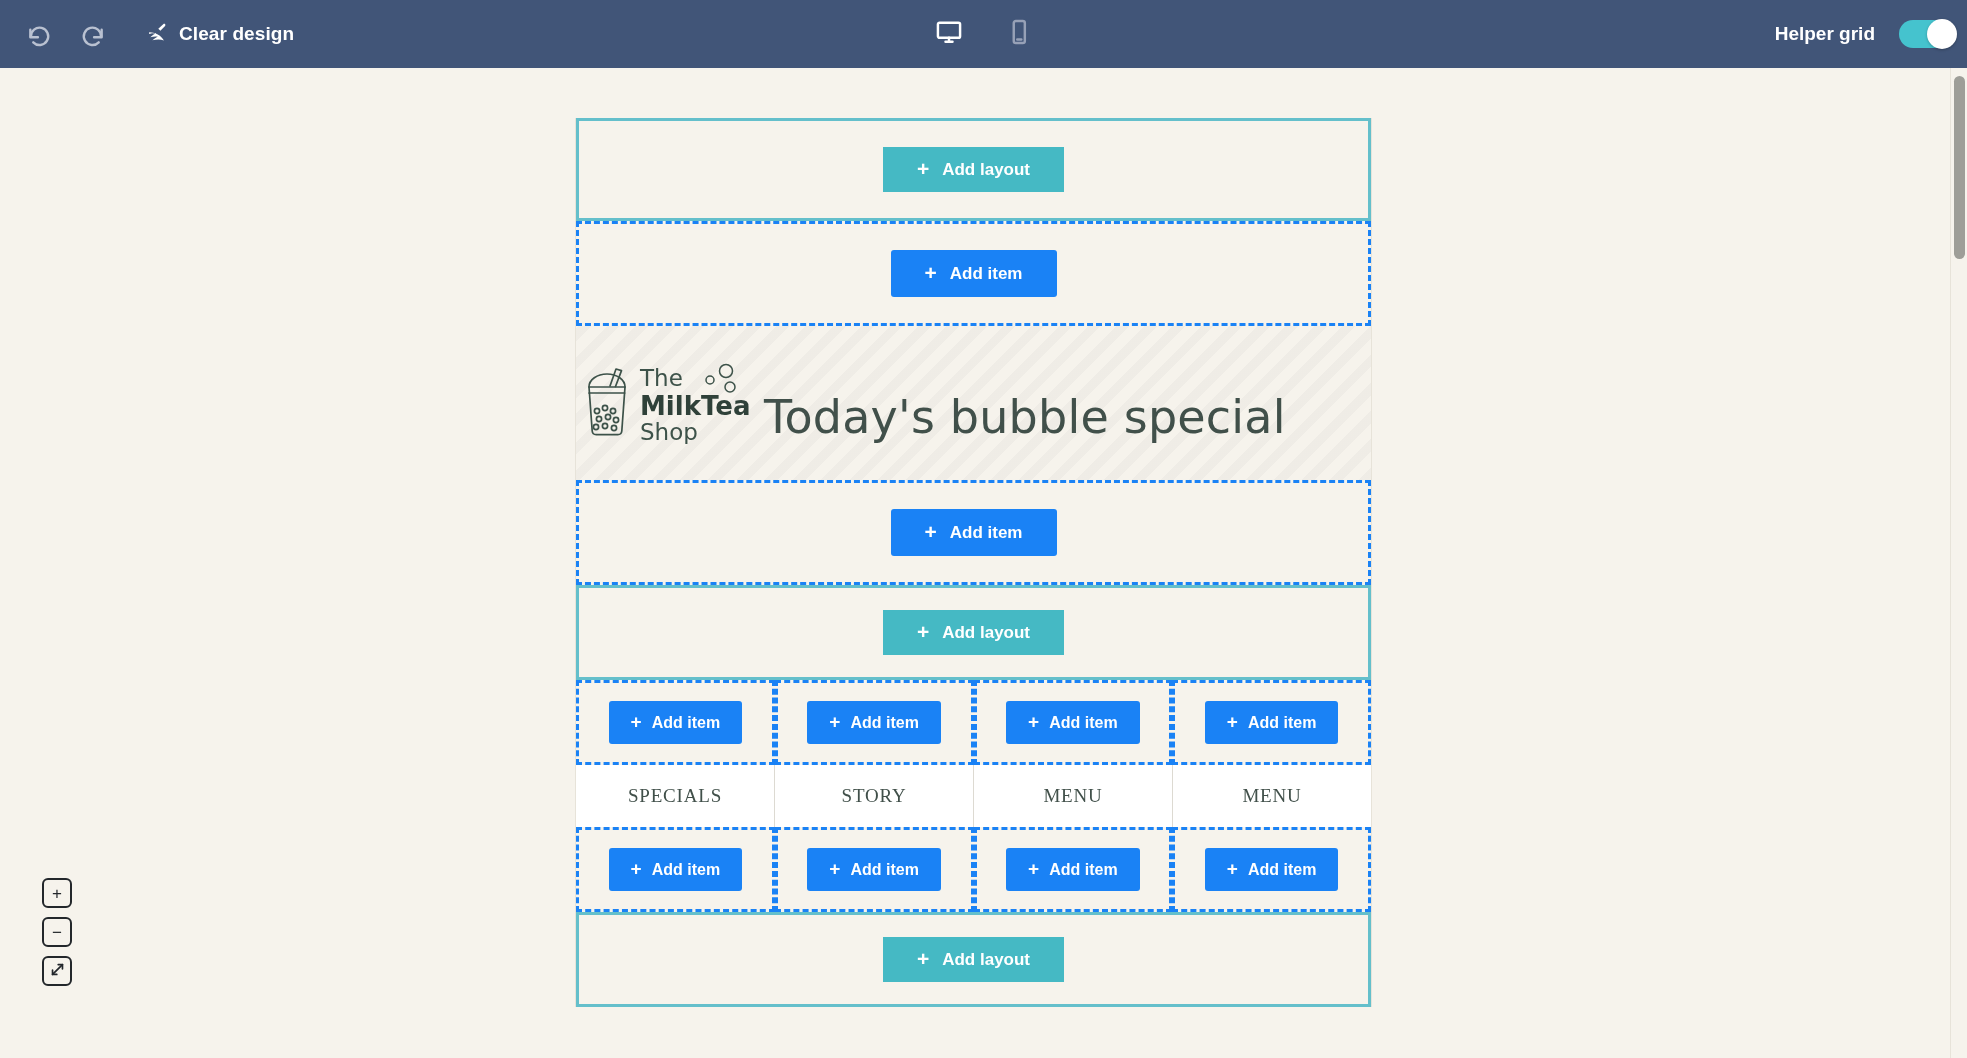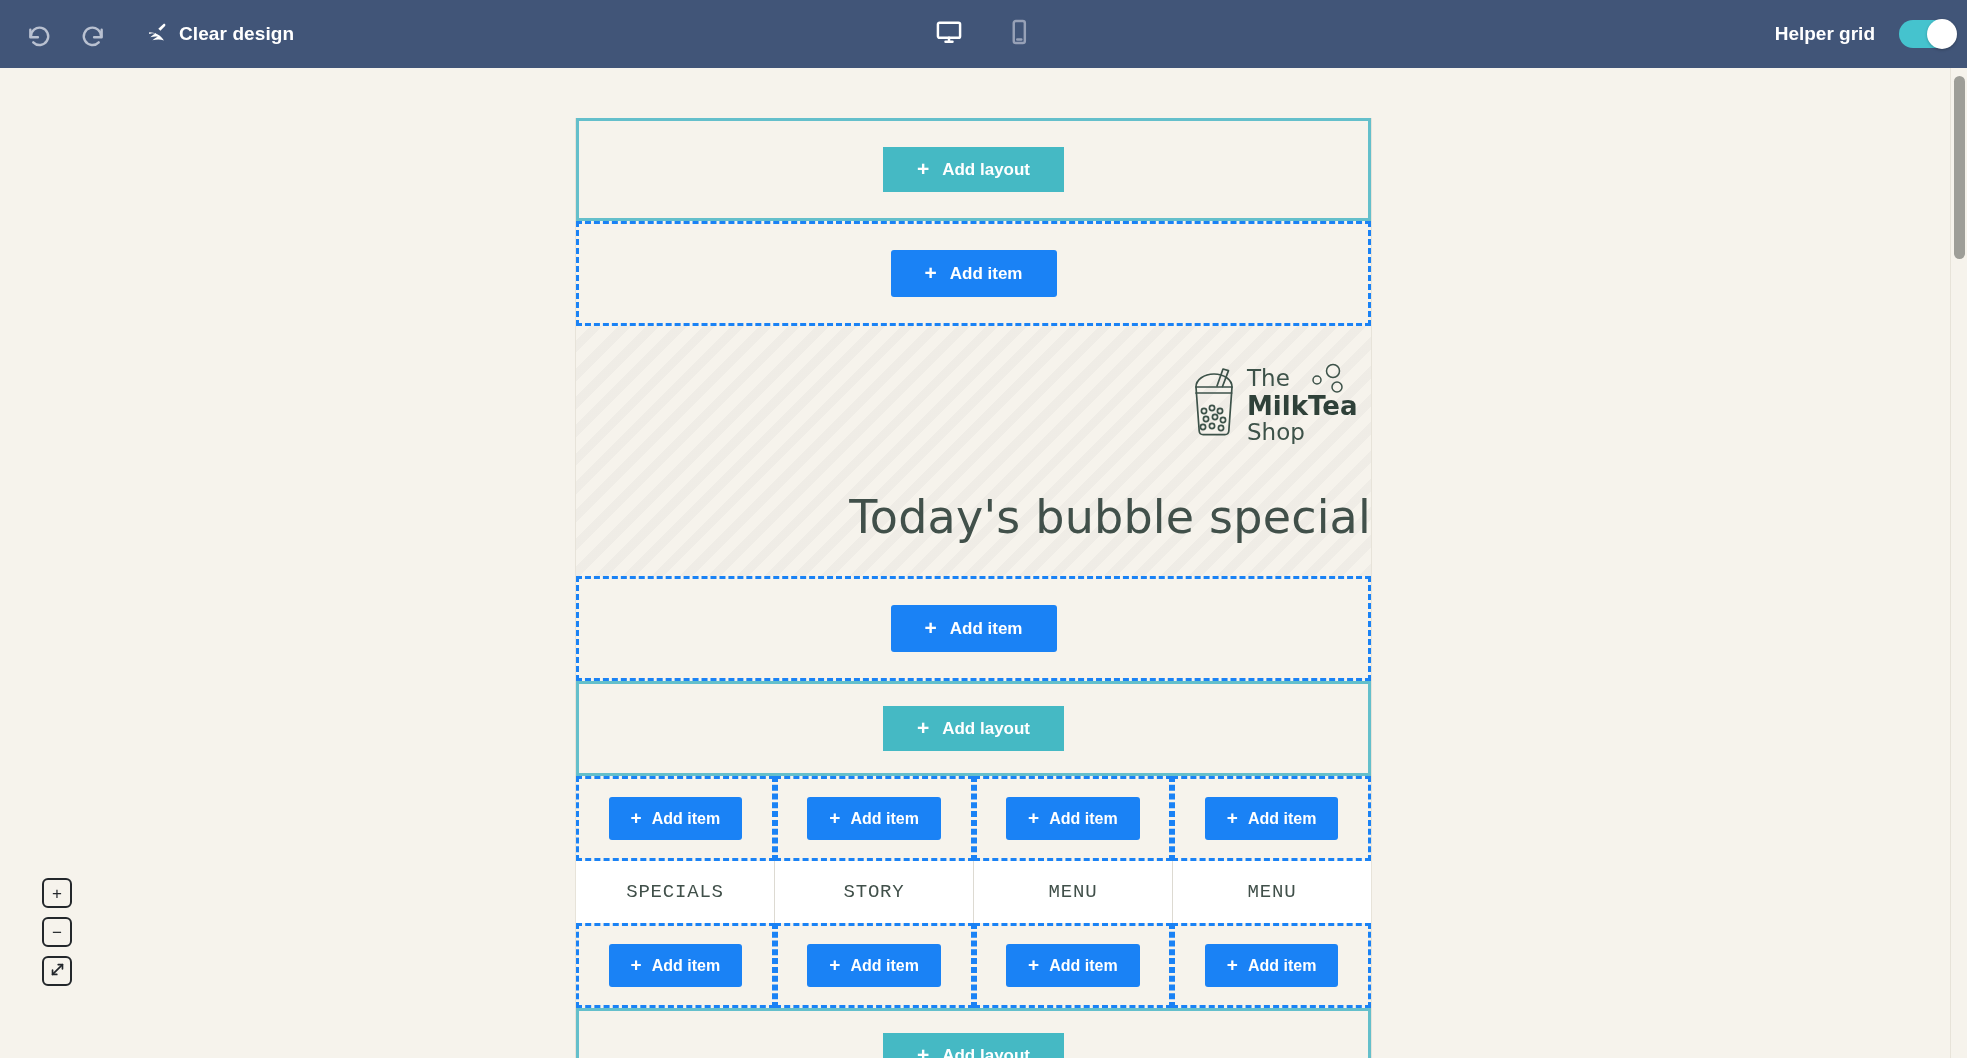--- a/index.html
+++ b/index.html
@@ -180,22 +180,22 @@
       rgba(0,0,0,0.028) 9px,
       rgba(0,0,0,0) 9px,
       rgba(0,0,0,0) 20px
     );
   }
 
   
   .hero {
     padding: 22px 0 32px;
     display: flex;
-    flex-direction: column;
-    align-items: flex-end;
+    flex-direction: row;
+    align-items: flex-start;
   }
   .logo-wrap {
     display: flex;
     align-items: center;
     gap: 0px;
     margin-top: 14px;
   }
   .headline {
     margin-top: 42px;
     font-size: 46px;
@@ -224,21 +224,21 @@
     background: #ffffff;
   }
   .nav-label {
     flex: 1 1 0;
     text-align: center;
     padding: 20px 0;
     font-size: 19px;
     color: #41504a;
     letter-spacing: .8px;
     border-right: 1px solid #dddad2;
-    font-family: Liberation Mono, monospace;
+    font-family: Liberation Serif, serif;
     cursor: pointer;
   }
   .nav-label:last-child { border-right: none; }
 
   
   .zoom-controls {
     position: absolute;
     left: 42px;
     bottom: 72px;
     display: flex;

